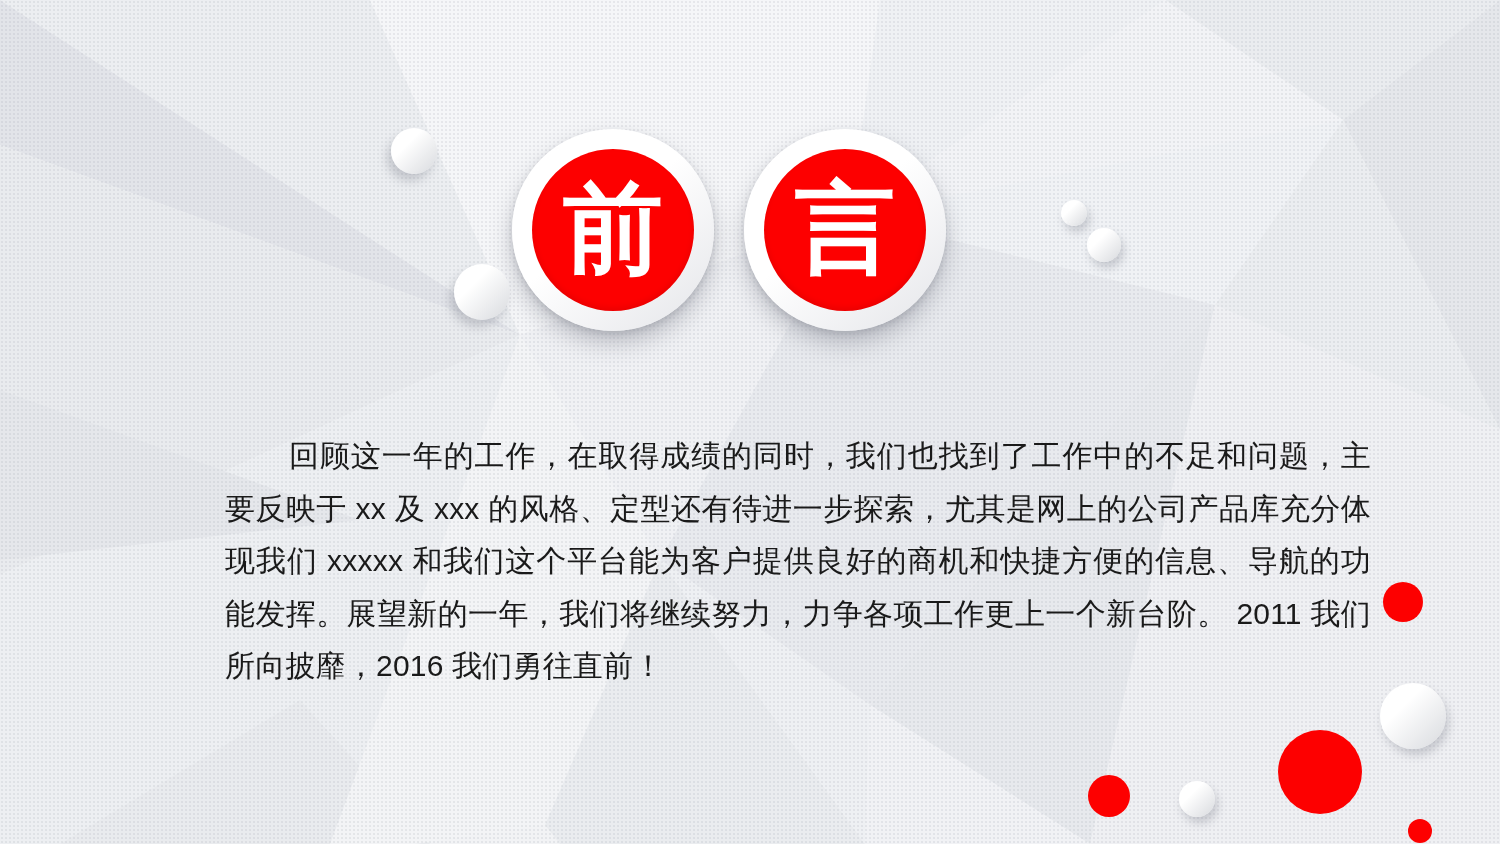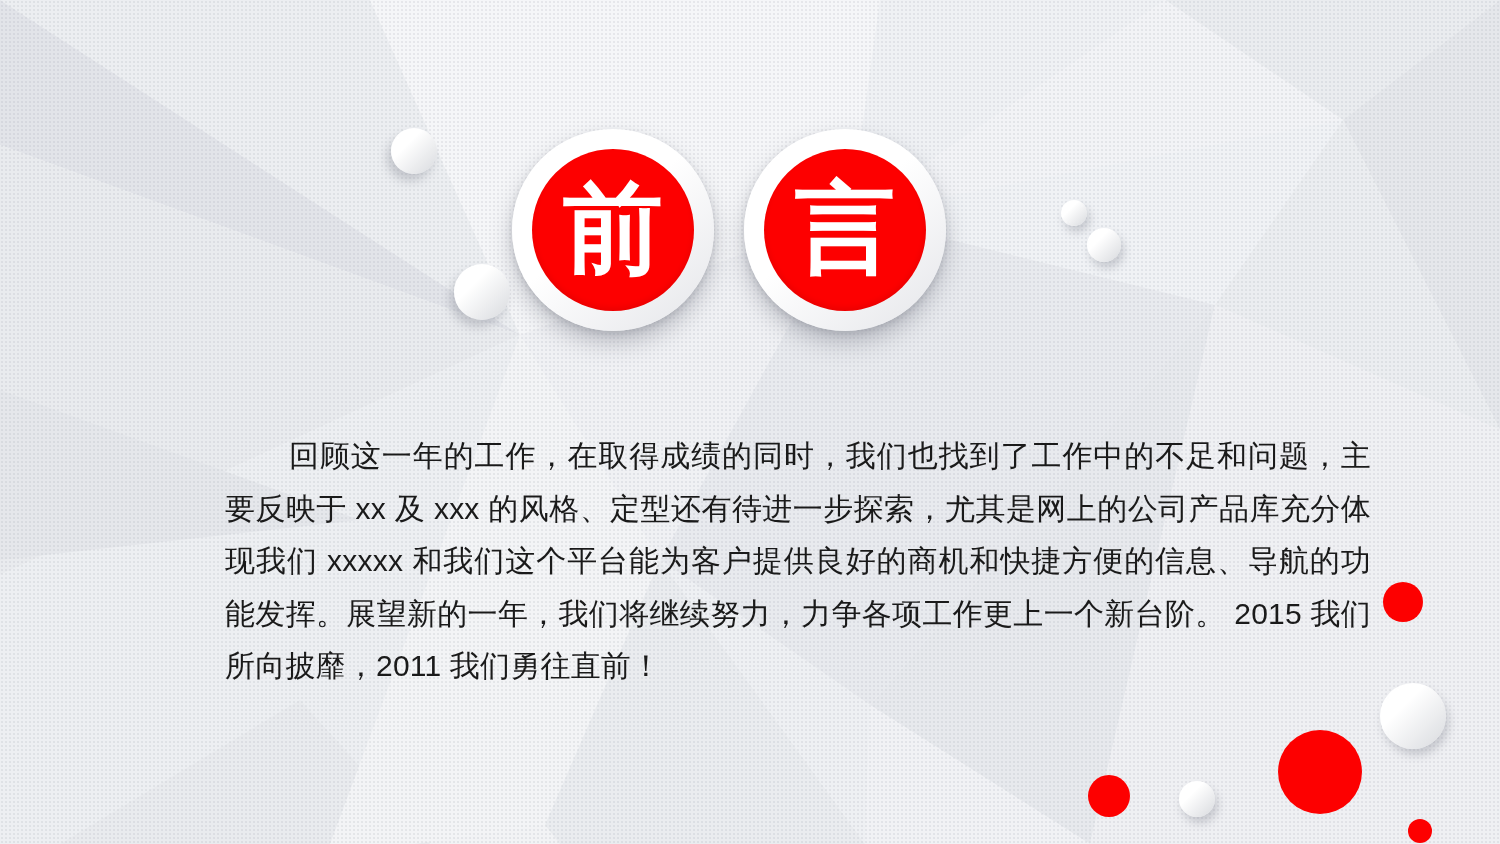--- a/index.html
+++ b/index.html
@@ -139,21 +139,21 @@
     <div class="badge-red">
       <span class="badge-char">前</span>
     </div>
   </div>
   <div class="badge badge-yan">
     <div class="badge-red">
       <span class="badge-char">言</span>
     </div>
   </div>
 
-  <p class="body-text">回顾这一年的工作，在取得成绩的同时，我们也找到了工作中的不足和问题，主要反映于 xx 及 xxx 的风格、定型还有待进一步探索，尤其是网上的公司产品库充分体现我们 xxxxx 和我们这个平台能为客户提供良好的商机和快捷方便的信息、导航的功能发挥。展望新的一年，我们将继续努力，力争各项工作更上一个新台阶。 2015 我们所向披靡，2011 我们勇往直前！</p>
+  <p class="body-text">回顾这一年的工作，在取得成绩的同时，我们也找到了工作中的不足和问题，主要反映于 xx 及 xxx 的风格、定型还有待进一步探索，尤其是网上的公司产品库充分体现我们 xxxxx 和我们这个平台能为客户提供良好的商机和快捷方便的信息、导航的功能发挥。展望新的一年，我们将继续努力，力争各项工作更上一个新台阶。 2011 我们所向披靡，2016 我们勇往直前！</p>
 
   <div class="bubble bubble-1"></div>
   <div class="bubble bubble-2"></div>
   <div class="bubble shadow-br bubble-3"></div>
   <div class="bubble shadow-br bubble-4"></div>
   <div class="bubble shadow-br bubble-5"></div>
   <div class="bubble shadow-br bubble-6"></div>
 
   <div class="dot dot-1"></div>
   <div class="dot dot-2"></div>

